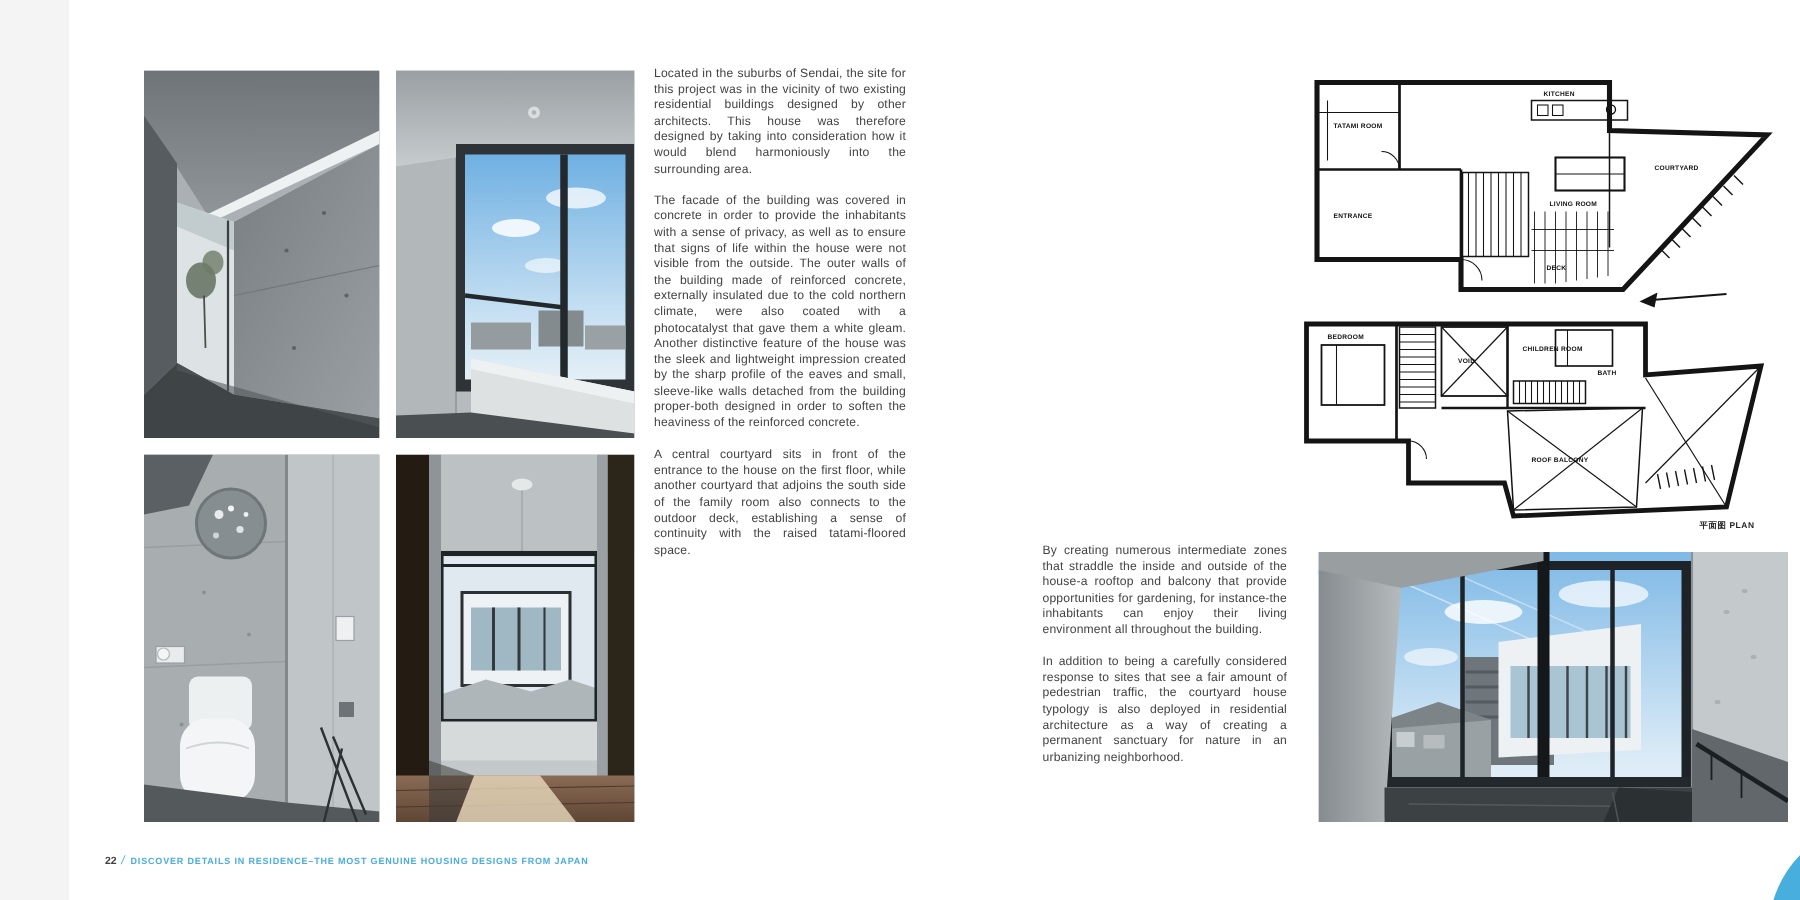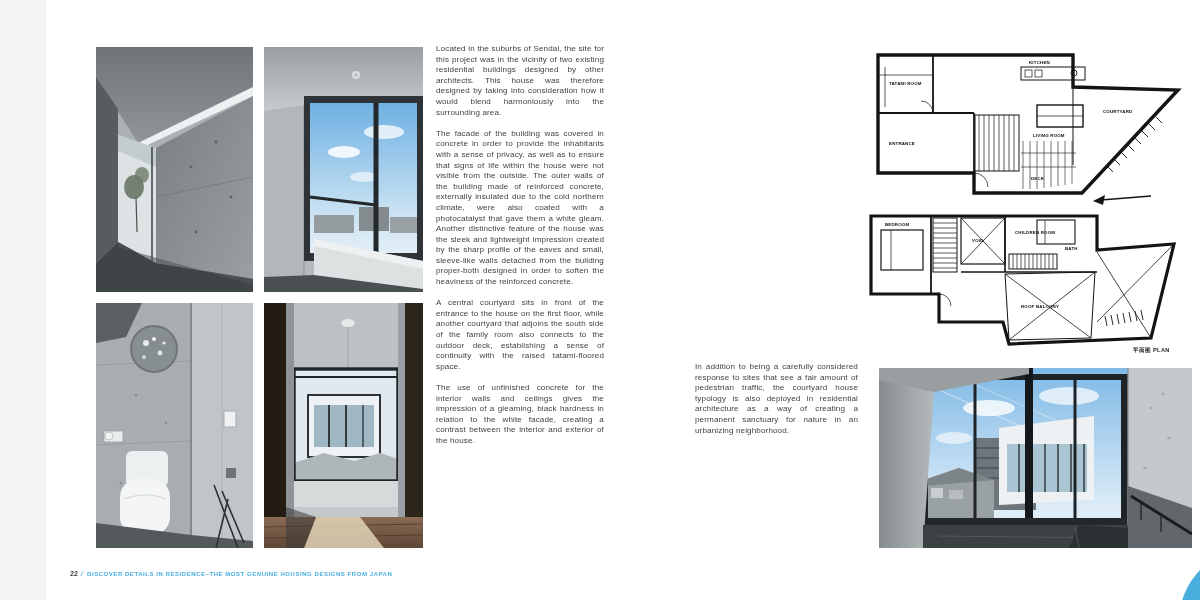--- a/index.html
+++ b/index.html
@@ -167,21 +167,20 @@
       <line x1="0" y1="235" x2="159" y2="232" stroke="#4e3a2c" stroke-width=".8"></line>
       <polygon points="52,214 96,214 120,245 40,245" fill="#e8d9bd" opacity=".8"></polygon>
       <polygon points="22,204 52,214 40,245 22,245" fill="#3a3a38" opacity=".55"></polygon>
     </svg>
   </div>
 
   <div class="textcol" style="left:390px; top:44px; width:168px;">
     <p>Located in the suburbs of Sendai, the site for this project was in the vicinity of two existing residential buildings designed by other architects. This house was therefore designed by taking into consideration how it would blend harmoniously into the surrounding area.</p>
     <p>The facade of the building was covered in concrete in order to provide the inhabitants with a sense of privacy, as well as to ensure that signs of life within the house were not visible from the outside. The outer walls of the building made of reinforced concrete, externally insulated due to the cold northern climate, were also coated with a photocatalyst that gave them a white gleam. Another distinctive feature of the house was the sleek and lightweight impression created by the sharp profile of the eaves and small, sleeve-like walls detached from the building proper-both designed in order to soften the heaviness of the reinforced concrete.</p>
     <p>A central courtyard sits in front of the entrance to the house on the first floor, while another courtyard that adjoins the south side of the family room also connects to the outdoor deck, establishing a sense of continuity with the raised tatami-floored space.</p>
-    <p>The use of unfinished concrete for the interior walls and ceilings gives the impression of a gleaming, black hardness in relation to the white facade, creating a contrast between the interior and exterior of the house.</p>
   </div>
 
   <div class="plan" style="left:825px; top:45px; width:330px; height:160px;">
     <svg viewBox="0 0 330 160">
       <g stroke="#141414" fill="none">
         <path d="M7,10 H202 V42 L307,45 L211,148 H103 V128 H7 Z" fill="#ffffff" stroke-width="3.4"></path>
         <line x1="7" y1="68" x2="103" y2="68" stroke-width="1.8"></line>
         <line x1="62" y1="10" x2="62" y2="68" stroke-width="1.8"></line>
         <line x1="103" y1="68" x2="103" y2="128" stroke-width="1.8"></line>
         <line x1="202" y1="42" x2="202" y2="120" stroke-width="1"></line>
@@ -306,20 +305,21 @@
       <text x="103" y="32">VOID</text>
       <text x="146" y="24">CHILDREN ROOM</text>
       <text x="196" y="40">BATH</text>
       <text x="152" y="98">ROOF BALCONY</text>
     </svg>
   </div>
 
   <div class="plan-caption" style="left:1087px; top:347px;">平面图 PLAN</div>
 
   <div class="textcol" style="left:649px; top:362px; width:163px;">
+    <p>By creating numerous intermediate zones that straddle the inside and outside of the house-a rooftop and balcony that provide opportunities for gardening, for instance-the inhabitants can enjoy their living environment all throughout the building.</p>
     <p>In addition to being a carefully considered response to sites that see a fair amount of pedestrian traffic, the courtyard house typology is also deployed in residential architecture as a way of creating a permanent sanctuary for nature in an urbanizing neighborhood.</p>
   </div>
 
   <div class="photo" style="left:833px; top:368px; width:313px; height:180px;">
     <svg viewBox="0 0 313 180" preserveAspectRatio="none">
       <defs>
         <linearGradient id="g5sky" x1="0" y1="0" x2="0" y2="1">
           <stop offset="0" stop-color="#7fb9e6"></stop>
             <stop offset=".75" stop-color="#d9eaf6"></stop>
           <stop offset="1" stop-color="#eef5fa"></stop>

